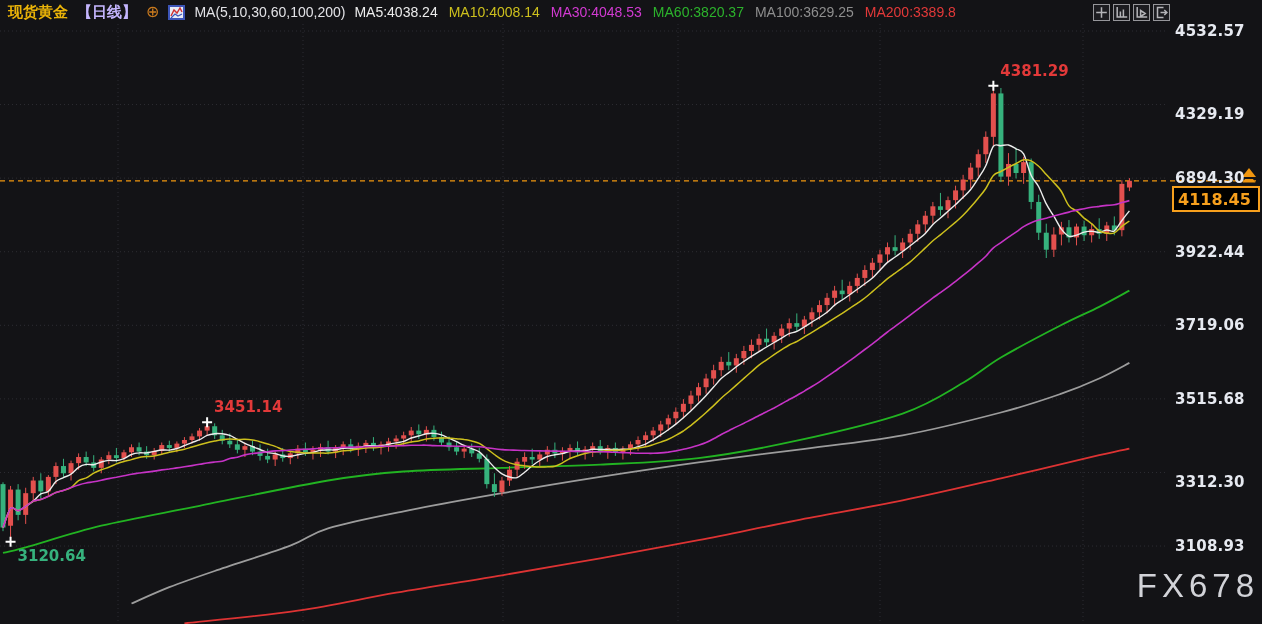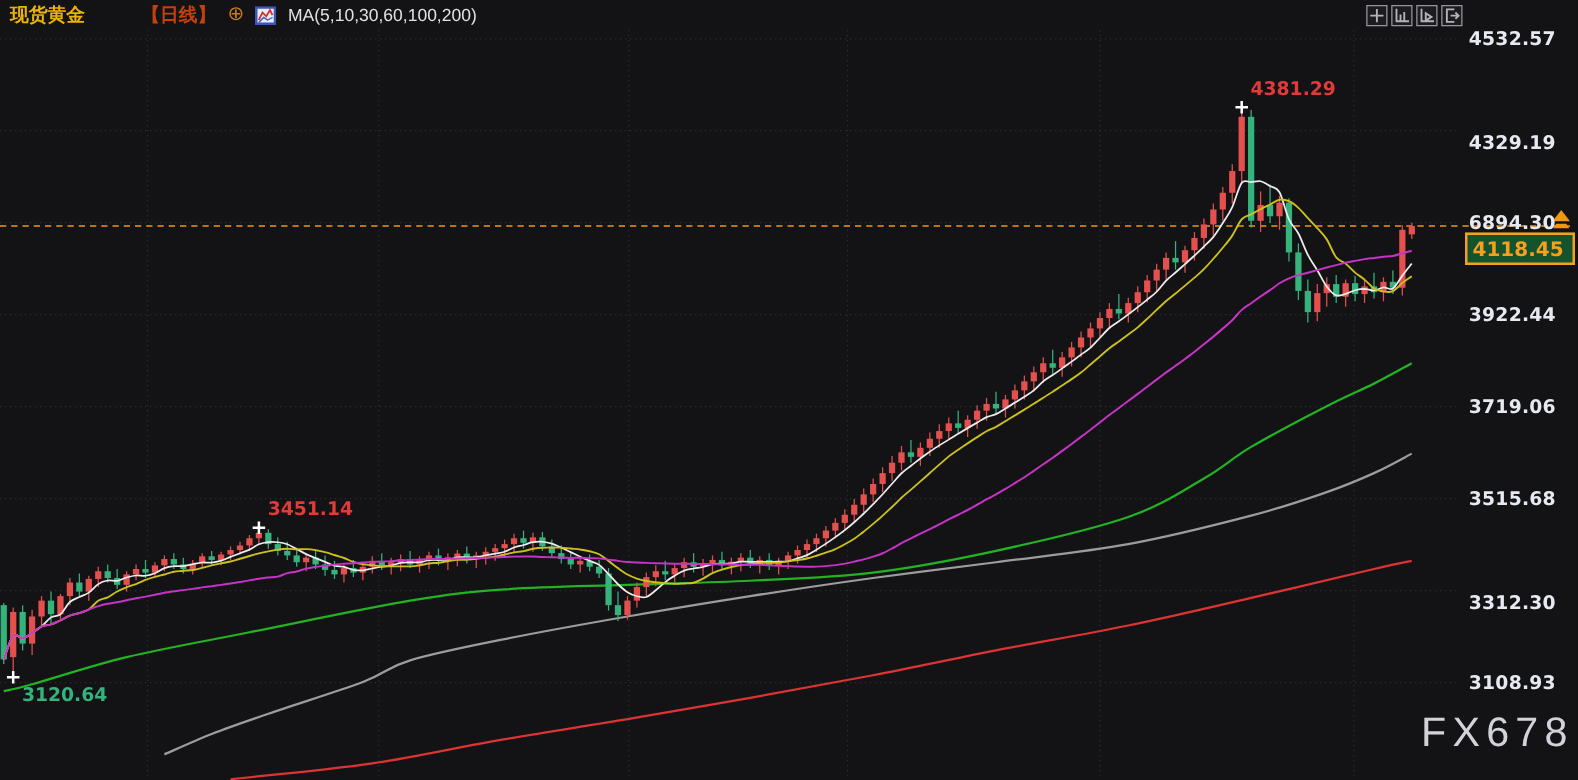--- a/index.html
+++ b/index.html
@@ -12,21 +12,21 @@
   #chart-svg{position:absolute;left:0;top:0;}
   .grid{stroke:#2d2d33;stroke-width:1;stroke-dasharray:1 3;}
   .anno{font-size:15px;font-weight:bold;font-family:"DejaVu Sans",sans-serif;}
 
   .legend{
     position:absolute;top:0;left:0;height:24px;z-index:6;
     display:flex;align-items:center;gap:9px;padding-left:8px;
     font-size:14px;white-space:nowrap;
   }
   .sym{color:#eab308;font-weight:bold;font-size:15px;}
-  .per{color:#c2410c;font-weight:bold;font-size:15px;margin-left:36px;}
+  .per{color:#c4b5fd;font-weight:bold;font-size:15px;}
   .plus-ico{color:#c8791e;font-size:16px;line-height:1;}
   .mini-chart{width:17px;height:15px;display:inline-block;}
   .ma-group{color:#e2e2e6;}
   #ma-values{display:flex;gap:11px;}
   .ma-item{font-size:14px;}
 
   .toolbar{position:absolute;top:4px;left:1093px;display:flex;gap:3px;z-index:7;}
   .tool{
     width:17px;height:17px;box-sizing:border-box;padding:0;margin:0;
     background:#1c1c20;border:1px solid #96969a;cursor:pointer;
@@ -35,21 +35,21 @@
   .tool svg{display:block;}
 
   #y-axis{position:absolute;left:1175px;top:0;width:86px;height:624px;z-index:4;}
   .ylab{
     position:absolute;left:0;color:#e6e9f0;font-size:15px;font-weight:bold;
     font-family:"DejaVu Sans",sans-serif;letter-spacing:.2px;
   }
 
   .badge{
     position:absolute;left:1172px;top:186px;width:80px;height:22px;z-index:6;
-    border:2px solid #f7a01d;background:#14532d;color:#f7a01d;
+    border:2px solid #f7a01d;background:#000000;color:#f7a01d;
     font-size:16px;font-weight:bold;font-family:"DejaVu Sans",sans-serif;
     display:flex;align-items:center;padding-left:4px;text-align:right;
   }
 
   .watermark{
     position:absolute;right:3px;top:567px;z-index:3;
     color:#d2d3d8;font-size:33px;letter-spacing:5px;
     font-family:"Liberation Sans",sans-serif;
   }
 </style>
@@ -405,20 +405,28 @@
   <span class="per">【日线】</span>
   <span class="plus-ico">⊕</span>
   <span class="mini-chart">
     <svg width="17" height="15" viewBox="0 0 17 15">
       <rect x="1" y="1" width="15" height="13" fill="#e8ecf6" stroke="#3d55b8" stroke-width="2"></rect>
       <polyline points="3,11 6,5 9,8 12,3 14,7" fill="none" stroke="#d03030" stroke-width="1.4"></polyline>
       <polyline points="3,13 7,9 10,11 14,9" fill="none" stroke="#3d55b8" stroke-width="1.1"></polyline>
     </svg>
   </span>
   <span class="ma-group">MA(5,10,30,60,100,200)</span>
+  <span id="ma-values">
+      <span class="ma-item" style="color: rgb(236, 236, 236);">MA5:4038.24</span>
+      <span class="ma-item" style="color: rgb(205, 192, 29);">MA10:4008.14</span>
+      <span class="ma-item" style="color: rgb(210, 58, 210);">MA30:4048.53</span>
+      <span class="ma-item" style="color: rgb(44, 179, 44);">MA60:3820.37</span>
+      <span class="ma-item" style="color: rgb(142, 142, 142);">MA100:3629.25</span>
+      <span class="ma-item" style="color: rgb(226, 57, 57);">MA200:3389.8</span>
+    </span>
 </div>
 
 <div class="toolbar" id="toolbar">
     <button class="tool">
       <svg width="13" height="13" viewBox="2 2 13 13">
         <path d="M8.5 3.2v10.6M3.2 8.5h10.6" fill="none" stroke="#b4b4b8" stroke-width="1.5"></path>
       </svg>
     </button>
     <button class="tool">
       <svg width="13" height="13" viewBox="2 2 13 13">

